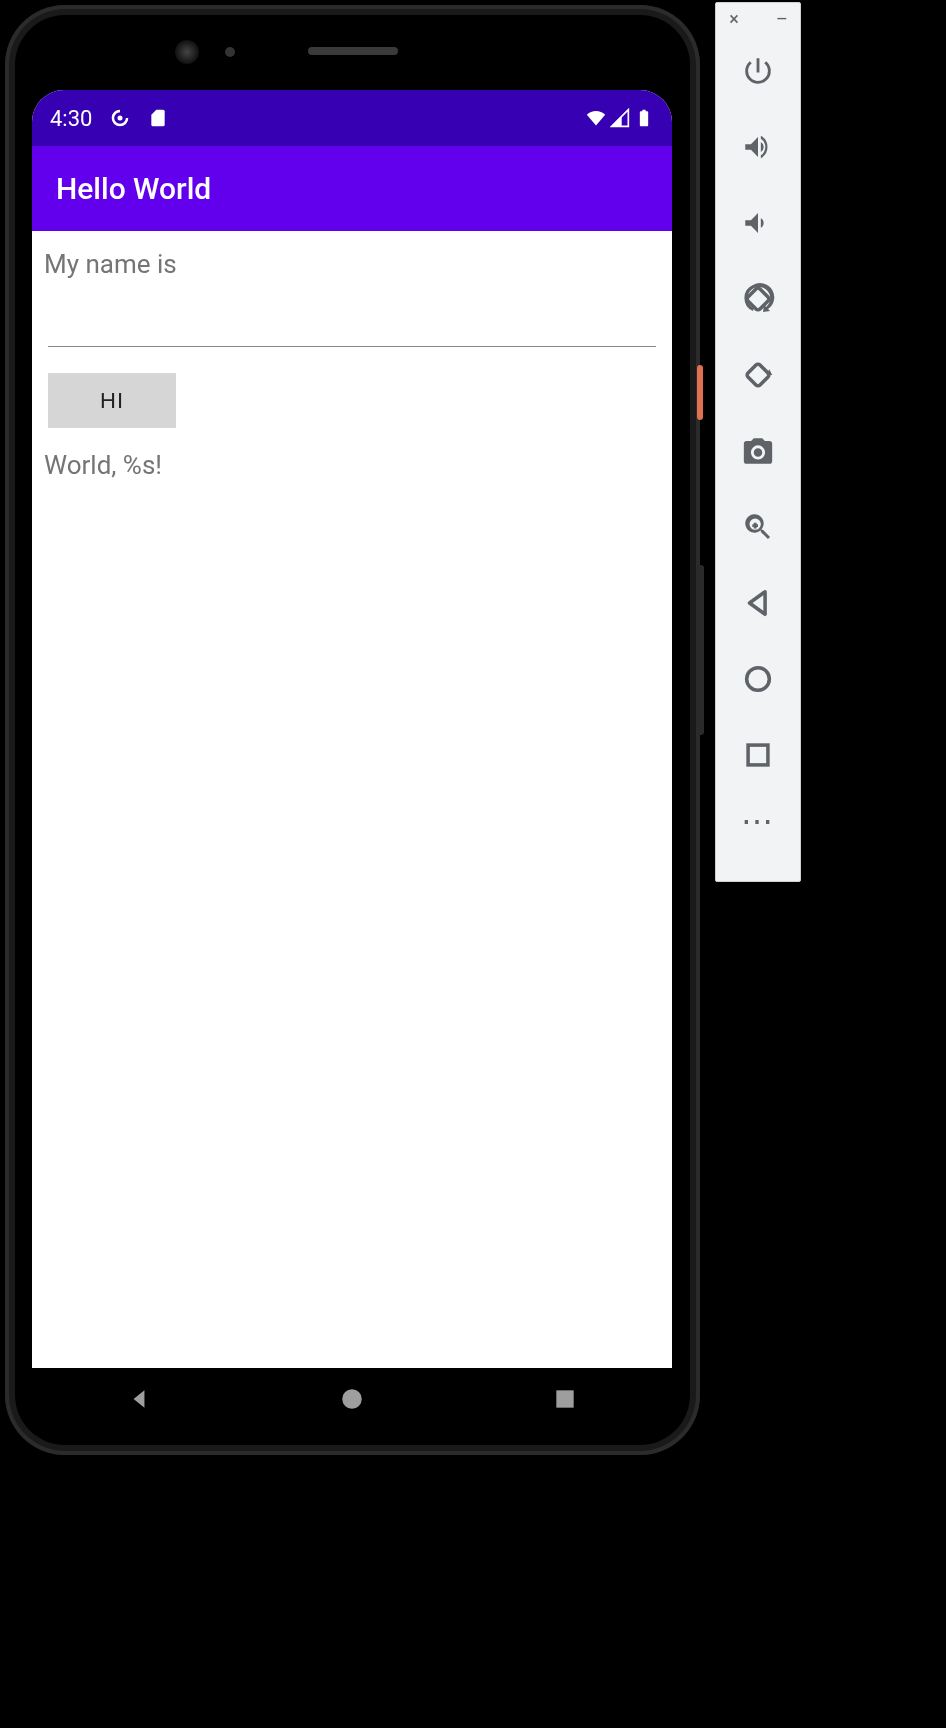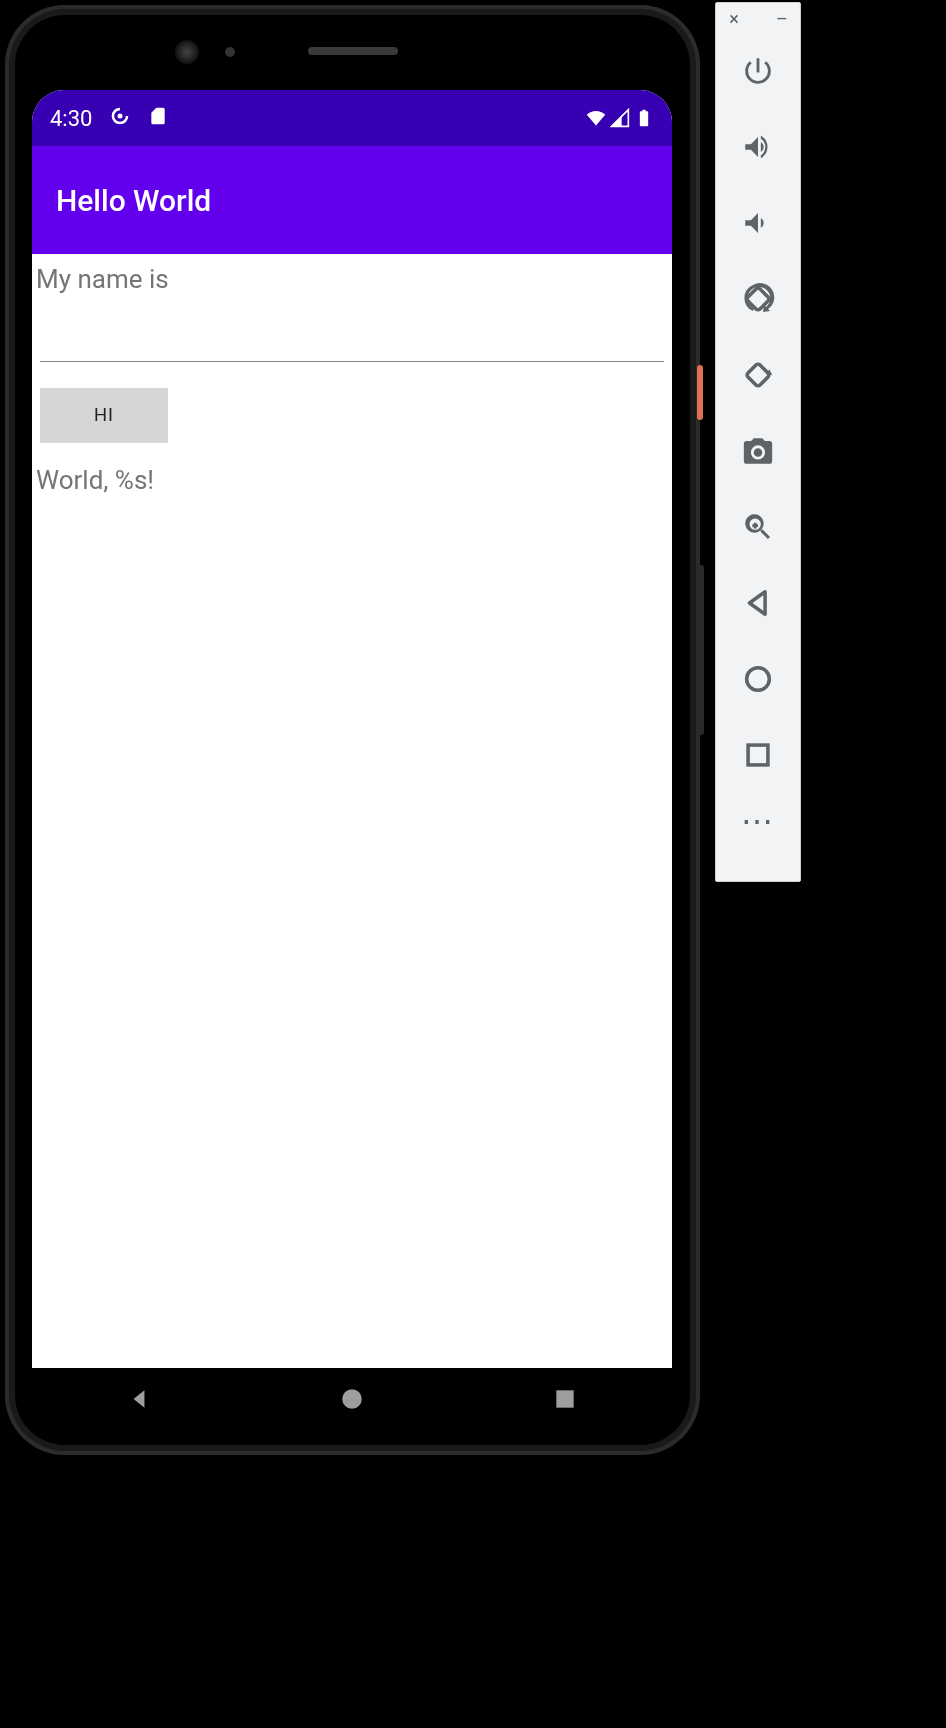--- a/index.html
+++ b/index.html
@@ -95,39 +95,39 @@
   .status-bar {
     height: 56px;
     background: #3700b3;
     color: #fff;
     display: flex;
     align-items: center;
     padding: 0 18px;
     font-size: 22px;
     font-weight: 400;
   }
-  .status-left { display: flex; gap: 18px; }
+  .status-left { display: flex; align-items: center; gap: 18px; }
   .status-right { margin-left: auto; display: flex; align-items: center; gap: 4px; }
   .status-icon { width: 20px; height: 20px; fill: #fff; }
 
   .app-bar {
-    height: 108px;
+    height: 85px;
     background: #6200ee;
     color: #fff;
     display: flex;
     align-items: center;
     padding: 4px 24px;
     font-size: 30px;
     font-weight: 500;
   }
 
   .app-content {
     flex: 1;
     background: #fff;
-    padding: 0;
+    padding: 8px;
   }
 
   .name-label {
     color: #757575;
     font-size: 26px;
     padding: 10px 4px 0 4px;
   }
 
   .text-input {
     margin: 20px 8px 0 8px;
@@ -141,21 +141,21 @@
     background: transparent;
   }
 
   .hi-button {
     margin: 26px 0 0 8px;
     width: 128px;
     height: 55px;
     background: #d6d6d6;
     border: none;
     color: #222;
-    font-size: 18px;
+    font-size: 22px;
     letter-spacing: 1px;
     font-weight: 400;
     cursor: pointer;
   }
 
   .hello-text {
     color: #757575;
     font-size: 26px;
     padding: 22px 4px 0 4px;
   }

